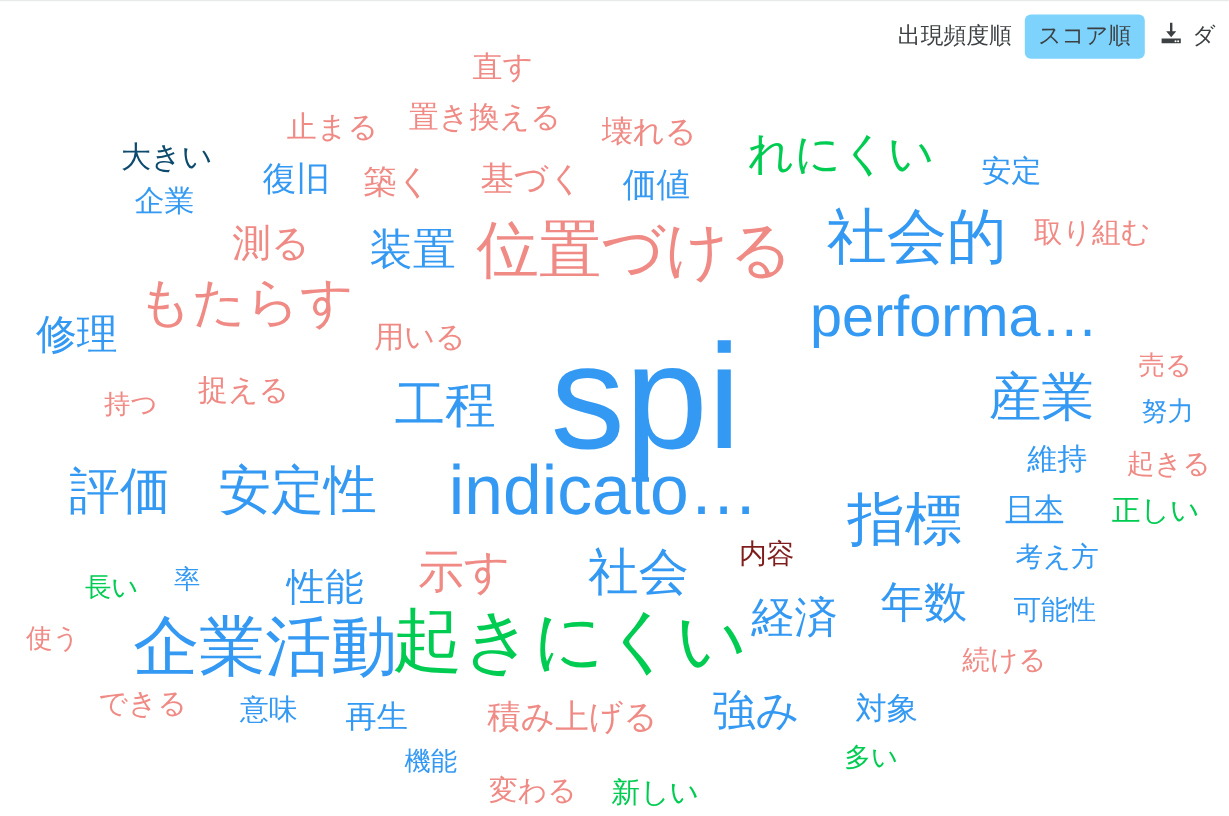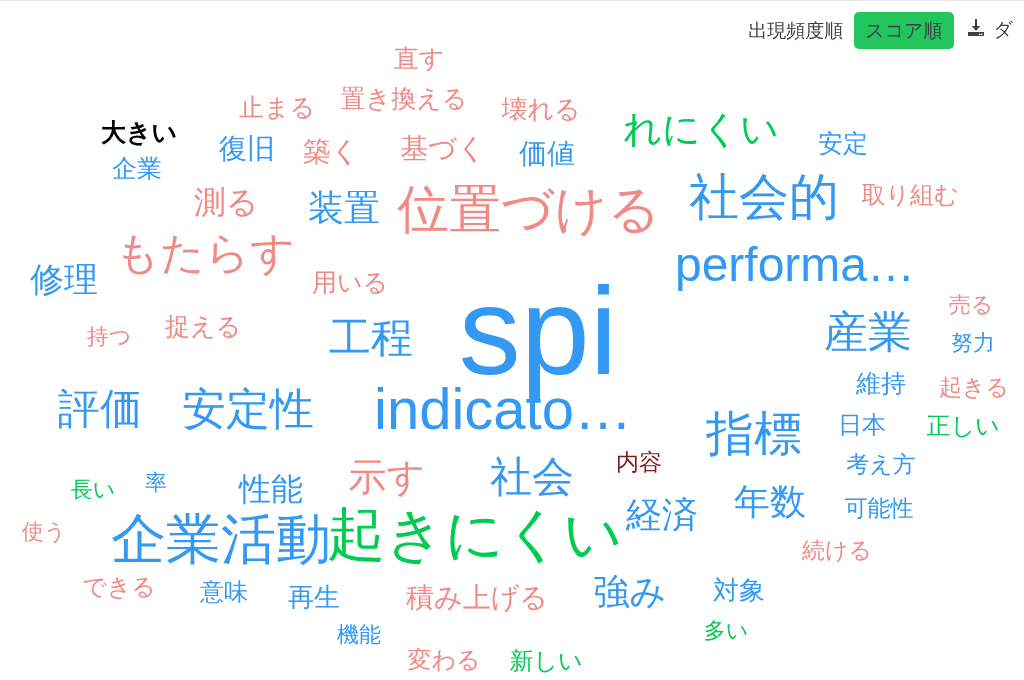--- a/index.html
+++ b/index.html
@@ -36,21 +36,21 @@
     color: #3c4043;
     background: transparent;
     border: 0;
     border-radius: 5px;
     padding: 9px 11px;
     cursor: pointer;
     white-space: nowrap;
     font-family: "Liberation Sans", "DejaVu Sans", sans-serif;
   }
   .sort-btn.active {
-    background: #22c55e;
+    background: #7dd3fc;
   }
   #download-group {
     display: flex;
     align-items: center;
     gap: 6px;
     margin-left: 10px;
     cursor: pointer;
     overflow: hidden;
   }
   #download-icon { display: block; flex: 0 0 auto; }
@@ -123,36 +123,36 @@
       <span class="word" style="left: 226px; top: 201px; font-size: 32px; color: rgb(240, 138, 133);">測る</span>
       <span class="word" style="left: 477px; top: 597px; font-size: 28px; color: rgb(240, 138, 133);">積み上げる</span>
       <span class="word" style="left: 271px; top: 488px; font-size: 32px; color: rgb(51, 153, 243);">性能</span>
       <span class="word" style="left: 547px; top: 153px; font-size: 28px; color: rgb(51, 153, 243);">価値</span>
       <span class="word" style="left: 443px; top: 148px; font-size: 28px; color: rgb(240, 138, 133);">基づく</span>
       <span class="word" style="left: 247px; top: 148px; font-size: 28px; color: rgb(51, 153, 243);">復旧</span>
       <span class="word" style="left: 331px; top: 151px; font-size: 28px; color: rgb(240, 138, 133);">築く</span>
       <span class="word" style="left: 541px; top: 108px; font-size: 26px; color: rgb(240, 138, 133);">壊れる</span>
       <span class="word" style="left: 404px; top: 97px; font-size: 25px; color: rgb(240, 138, 133);">置き換える</span>
       <span class="word" style="left: 277px; top: 106px; font-size: 25px; color: rgb(240, 138, 133);">止まる</span>
-      <span class="word" style="left: 419px; top: 57px; font-size: 25px; color: rgb(240, 138, 133);">直す</span>
+      <span class="word" style="left: 419px; top: 57px; font-size: 25px; color: rgb(240, 138, 133); font-family: Liberation Mono, monospace;">直す</span>
       <span class="word" style="left: 203px; top: 325px; font-size: 25px; color: rgb(240, 138, 133);">捉える</span>
       <span class="word" style="left: 350px; top: 281px; font-size: 25px; color: rgb(240, 138, 133);">用いる</span>
       <span class="word" style="left: 314px; top: 596px; font-size: 26px; color: rgb(51, 153, 243);">再生</span>
       <span class="word" style="left: 739px; top: 589px; font-size: 26px; color: rgb(51, 153, 243);">対象</span>
       <span class="word" style="left: 881px; top: 382px; font-size: 25px; color: rgb(51, 153, 243);">維持</span>
       <span class="word" style="left: 843px; top: 142px; font-size: 25px; color: rgb(51, 153, 243);">安定</span>
-      <span class="word" style="left: 139px; top: 131px; font-size: 25px; color: #000000; font-weight: bold;">大きい</span>
+      <span class="word" style="left: 139px; top: 131px; font-size: 25px; color: #0c4a6e;">大きい</span>
       <span class="word" style="left: 137px; top: 167px; font-size: 25px; color: rgb(51, 153, 243);">企業</span>
       <span class="word" style="left: 910px; top: 194px; font-size: 24px; color: rgb(240, 138, 133);">取り組む</span>
       <span class="word" style="left: 119px; top: 586px; font-size: 24px; color: rgb(240, 138, 133);">できる</span>
       <span class="word" style="left: 444px; top: 659px; font-size: 24px; color: rgb(240, 138, 133);">変わる</span>
       <span class="word" style="left: 546px; top: 660px; font-size: 24px; color: rgb(0, 204, 82);">新しい</span>
       <span class="word" style="left: 224px; top: 591px; font-size: 24px; color: rgb(51, 153, 243);">意味</span>
       <span class="word" style="left: 639px; top: 461px; font-size: 23px; color: #7f1d1d;">内容</span>
-      <span class="word" style="left: 862px; top: 424px; font-size: 24px; color: rgb(51, 153, 243);">日本</span>
+      <span class="word" style="left: 862px; top: 424px; font-size: 24px; color: rgb(51, 153, 243); text-decoration: underline;">日本</span>
       <span class="word" style="left: 963px; top: 425px; font-size: 24px; color: rgb(0, 204, 82);">正しい</span>
       <span class="word" style="left: 881px; top: 463px; font-size: 23px; color: rgb(51, 153, 243);">考え方</span>
       <span class="word" style="left: 879px; top: 507px; font-size: 23px; color: rgb(51, 153, 243);">可能性</span>
       <span class="word" style="left: 837px; top: 549px; font-size: 23px; color: rgb(240, 138, 133);">続ける</span>
       <span class="word" style="left: 974px; top: 386px; font-size: 23px; color: rgb(240, 138, 133);">起きる</span>
       <span class="word" style="left: 971px; top: 304px; font-size: 22px; color: rgb(240, 138, 133);">売る</span>
       <span class="word" style="left: 973px; top: 342px; font-size: 22px; color: rgb(51, 153, 243);">努力</span>
       <span class="word" style="left: 109px; top: 336px; font-size: 22px; color: rgb(240, 138, 133);">持つ</span>
       <span class="word" style="left: 93px; top: 489px; font-size: 22px; color: rgb(0, 204, 82);">長い</span>
       <span class="word" style="left: 156px; top: 482px; font-size: 22px; color: rgb(51, 153, 243);">率</span>

